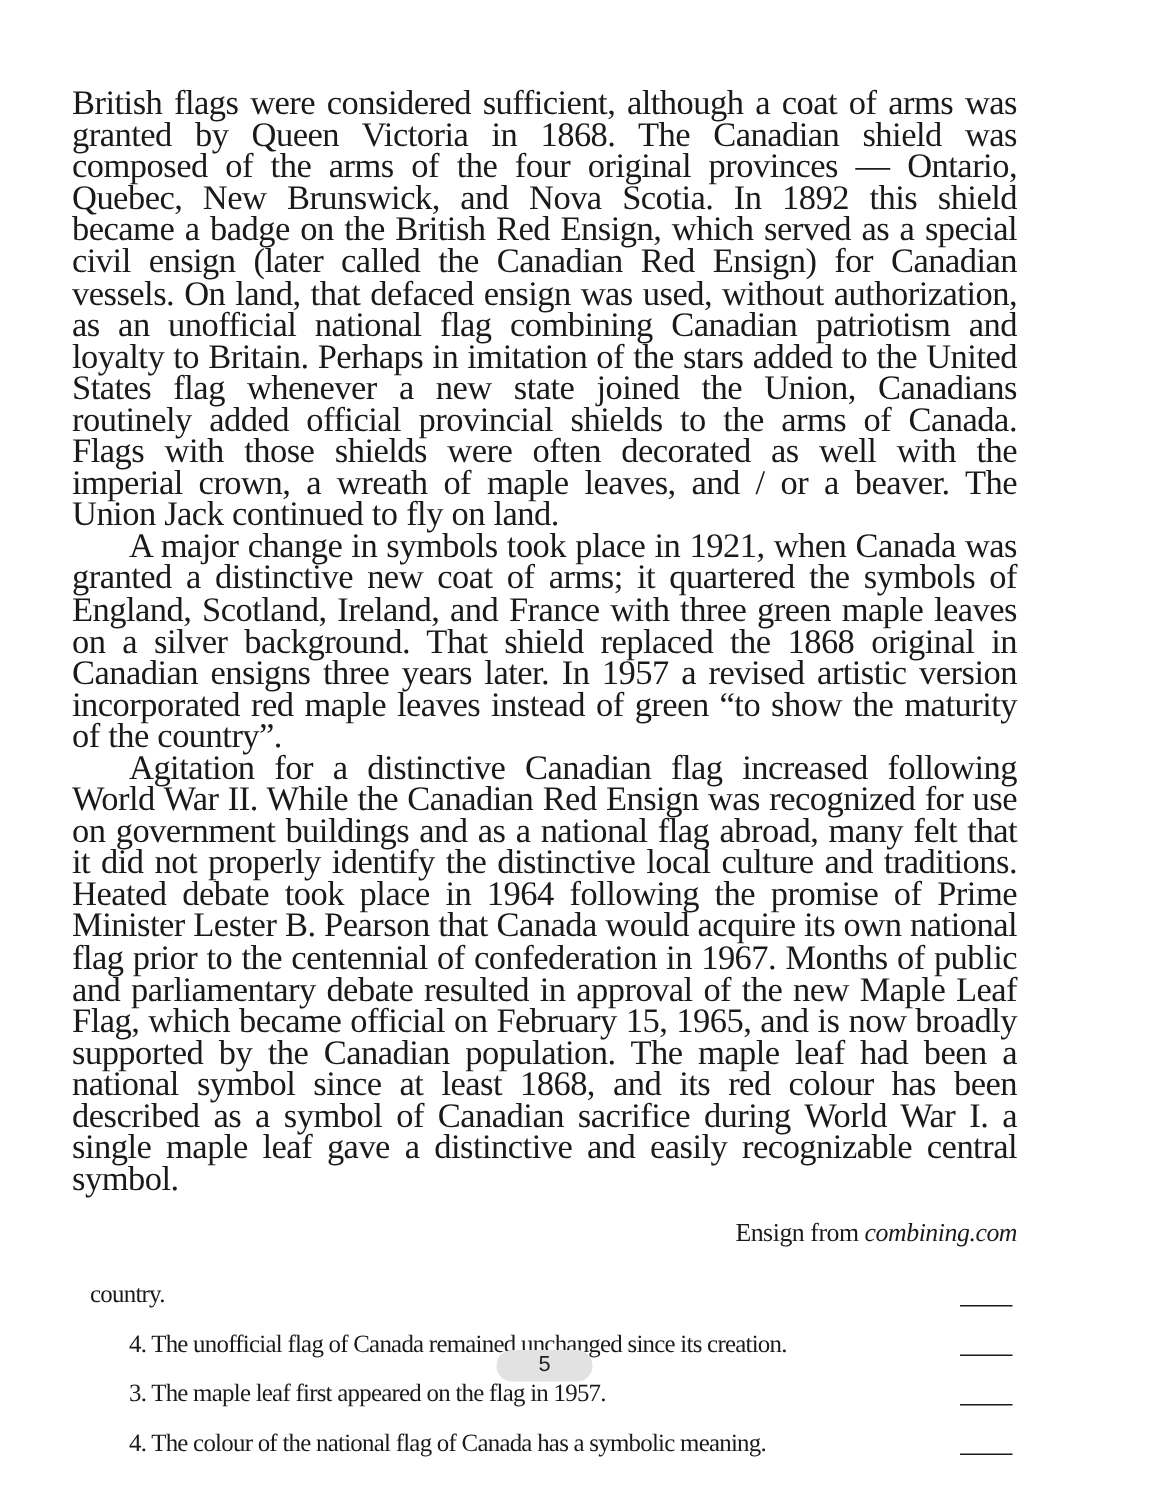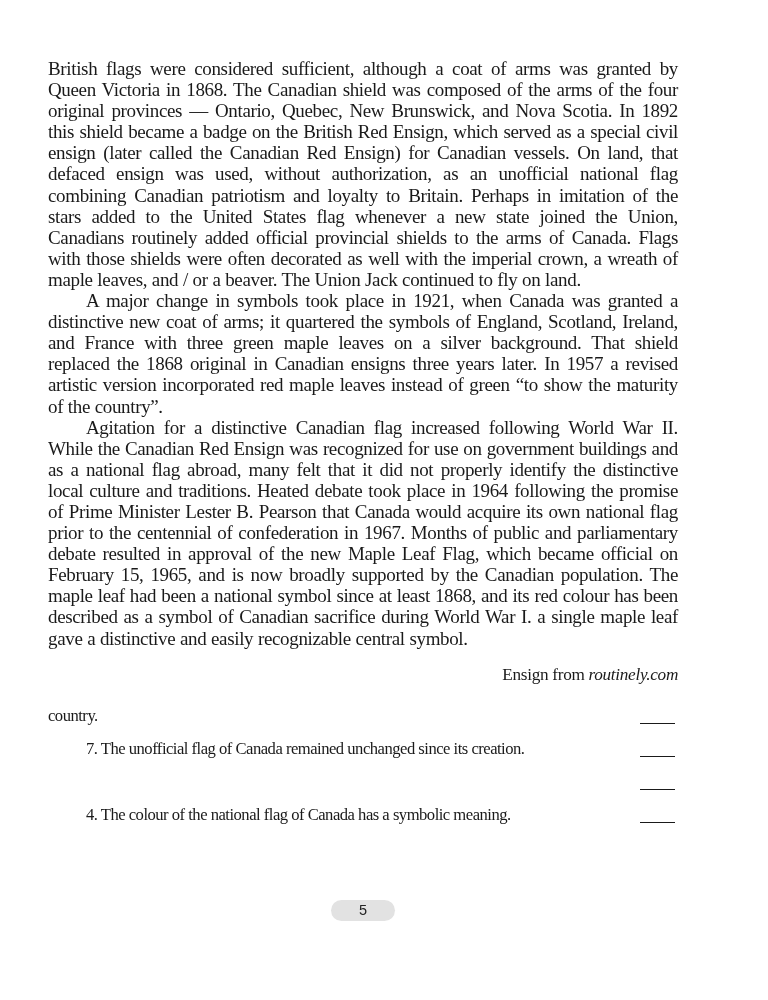--- a/index.html
+++ b/index.html
@@ -15,21 +15,21 @@
       font-family: "Liberation Serif", "DejaVu Serif", serif;
       color: #1a1a1a;
     }
     .page {
       position: absolute;
       left: 48px;
       top: 58px;
       width: 630px;
     }
     .para {
-      font-size: 19px;
+      font-size: 23px;
       line-height: 21.1px;
       text-align: justify;
       margin: 0;
       letter-spacing: -0.35px;
       word-spacing: 0.3px;
       font-stretch: condensed;
       font-family: Liberation Serif, serif;
     }
     .para.indent {
       text-indent: 38px;
@@ -54,21 +54,21 @@
       line-height: 21px;
       letter-spacing: -0.5px;
     }
     .q-text {
       position: absolute;
       left: 38px;
       top: 3px;
       white-space: nowrap;
     }
     .q-text.cont {
-      left: 0;
+      left: 12px;
     }
     .blank {
       position: absolute;
       left: 592px;
       top: 21px;
       width: 35px;
       height: 0;
       border-bottom: 1.2px solid #1a1a1a;
     }
     .page-number {
@@ -91,36 +91,37 @@
 
 <div class="page">
 
   <div>
     <p class="para">British flags were considered sufficient, although a coat of arms was granted by Queen Victoria in 1868. The Canadian shield was composed of the arms of the four original provinces — Ontario, Quebec, New Brunswick, and Nova Scotia. In 1892 this shield became a badge on the British Red Ensign, which served as a special civil ensign (later called the Canadian Red Ensign) for Canadian vessels. On land, that defaced ensign was used, without authorization, as an unofficial national flag combining Canadian patriotism and loyalty to Britain. Perhaps in imitation of the stars added to the United States flag whenever a new state joined the Union, Canadians routinely added official provincial shields to the arms of Canada. Flags with those shields were often decorated as well with the imperial crown, a wreath of maple leaves, and / or a beaver. The Union Jack continued to fly on land.</p>
     <p class="para indent">A major change in symbols took place in 1921, when Canada was granted a distinctive new coat of arms; it quartered the symbols of England, Scotland, Ireland, and France with three green maple leaves on a silver background. That shield replaced the 1868 original in Canadian ensigns three years later. In 1957 a revised artistic version incorporated red maple leaves instead of green “to show the maturity of the country”.</p>
     <p class="para indent">Agitation for a distinctive Canadian flag increased following World War II. While the Canadian Red Ensign was recognized for use on government buildings and as a national flag abroad, many felt that it did not properly identify the distinctive local culture and traditions. Heated debate took place in 1964 following the promise of Prime Minister Lester B. Pearson that Canada would acquire its own national flag prior to the centennial of confederation in 1967. Months of public and parliamentary debate resulted in approval of the new Maple Leaf Flag, which became official on February 15, 1965, and is now broadly supported by the Canadian population. The maple leaf had been a national symbol since at least 1868, and its red colour has been described as a symbol of Canadian sacrifice during World War I. a single maple leaf gave a distinctive and easily recognizable central symbol.</p>
   </div>
 
   <div class="source">
-    <span>Ensign from </span><em>routinely.com</em>
+    <span>Ensign from </span><em>combining.com</em>
   </div>
 
   <div class="questions">
 
     <div class="q-row">
       <span class="q-text cont">country.</span>
       <span class="blank"></span>
     </div>
 
     <div class="q-row">
-      <span class="q-text">7. The unofficial flag of Canada remained unchanged since its creation.</span>
+      <span class="q-text">4. The unofficial flag of Canada remained unchanged since its creation.</span>
       <span class="blank"></span>
     </div>
 
     <div class="q-row">
+      <span class="q-text">3. The maple leaf first appeared on the flag in 1957.</span>
       <span class="blank"></span>
     </div>
 
 
     <div class="q-row">
       <span class="q-text">4. The colour of the national flag of Canada has a symbolic meaning.</span>
       <span class="blank"></span>
     </div>
 
   </div>

